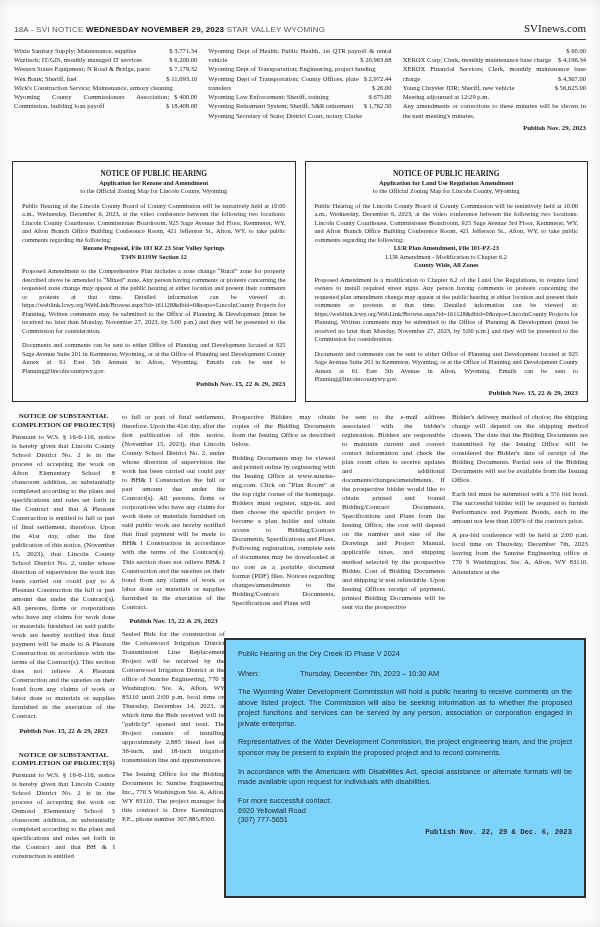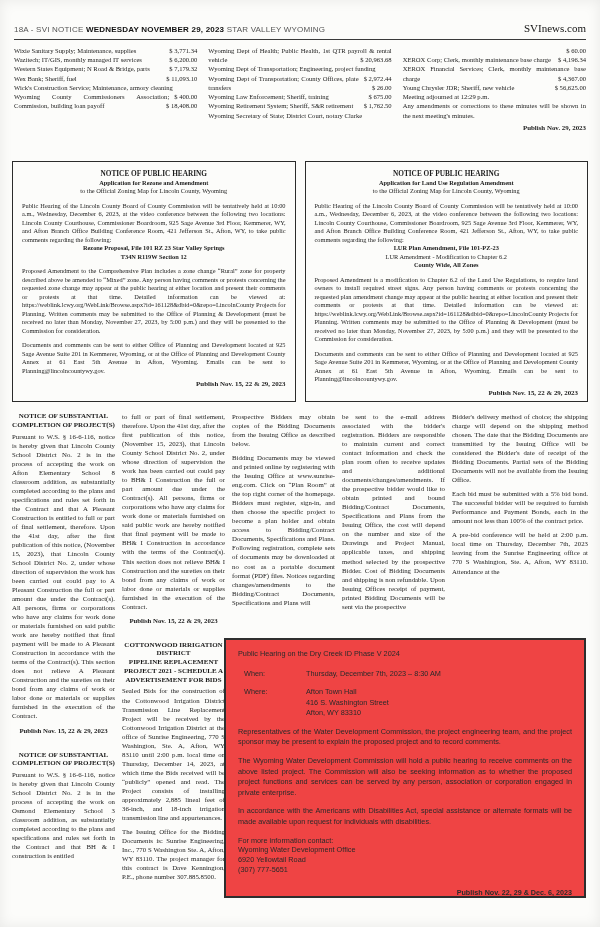--- a/index.html
+++ b/index.html
@@ -38,31 +38,31 @@
   .l-col{flex:1;min-width:0;text-align:justify;}
   .l-col.c5{flex:1.32;}
   .l-head{font-weight:bold;text-align:center;font-size:7px;line-height:1.25;margin:0 0 2px;}
   .l-head.gap{margin-top:16px;}
   .l-head-line{display:block;}
   .l-para{margin:0 0 5px;}
   .l-publish{font-weight:bold;text-align:center;font-size:6.8px;margin:2px 0 4px;}
 
   
   .hearing-box{position:absolute;left:212px;top:226px;width:362px;height:260px;
-               border:2px solid #2e2e2e;background:#ef4444;padding:9px 12px 6px;
+               border:2px solid #2e2e2e;background:#7dd3fc;padding:9px 12px 6px;
                font-family:"Liberation Sans",sans-serif;font-size:7.3px;line-height:1.45;
                color:#2a2a2a;text-align:left;box-sizing:border-box;}
   .hb-title{margin-bottom:9px;}
-  .hb-row{display:flex;margin-bottom:8px;margin-left:6px;}
+  .hb-row{display:flex;margin-bottom:8px;}
   .hb-label{width:62px;flex-shrink:0;}
   .hb-lines span{display:block;}
   .hb-para{text-align:justify;margin:0 0 8px;}
   .hb-contact span{display:block;line-height:1.35;}
-  .hb-publish{font-family:Liberation Sans, sans-serif;font-weight:bold;font-size:7.2px;
-              text-align:right;margin-top:13px;}
+  .hb-publish{font-family:Liberation Mono, monospace;font-weight:bold;font-size:7.2px;
+              text-align:right;margin-top:2px;}
 </style>
 </head>
 <body>
 
 <div class="page">
 
   <header class="masthead">
     <div class="mast-left">
       <span>18A - SVI NOTICE</span>
       <b>WEDNESDAY NOVEMBER 29, 2023</b>
@@ -137,27 +137,20 @@
       <div class="l-head">NOTICE OF SUBSTANTIAL COMPLETION OF PROJECT(S)</div>
       <p class="l-para">Pursuant to W.S. § 16-6-116, notice is hereby given that Lincoln County School District No. 2 is in the process of accepting the work on Afton Elementary School 8 classroom addition, as substantially completed according to the plans and specifications and rules set forth in the Contract and that A Pleasant Construction is entitled to full or part of final settlement, therefore. Upon the 41st day, after the first publication of this notice, (November 15, 2023), that Lincoln County School District No. 2, under whose direction of supervision the work has been carried out could pay to A Pleasant Construction the full or part amount due under the Contract(s). All persons, firms or corporations who have any claims for work done or materials furnished on said public work are hereby notified that final payment will be made to A Pleasant Construction in accordance with the terms of the Contract(s). This section does not relieve A Pleasant Construction and the sureties on their bond from any claims of work or labor done or materials or supplies furnished in the execution of the Contract.</p>
       <div class="l-publish">Publish Nov. 15, 22 &amp; 29, 2023</div>
       <div class="l-head gap">NOTICE OF SUBSTANTIAL COMPLETION OF PROJECT(S)</div>
       <p class="l-para">Pursuant to W.S. § 16-6-116, notice is hereby given that Lincoln County School District No. 2 is in the process of accepting the work on Osmond Elementary School 3 classroom addition, as substantially completed according to the plans and specifications and rules set forth in the Contract and that BH &amp; I construction is entitled</p>
     </div>
 
     <div class="l-col c2">
       <p class="l-para">to full or part of final settlement, therefore. Upon the 41st day, after the first publication of this notice, (November 15, 2023), that Lincoln County School District No. 2, under whose direction of supervision the work has been carried out could pay to BH&amp; I Construction the full or part amount due under the Contract(s). All persons, firms or corporations who have any claims for work done or materials furnished on said public work are hereby notified that final payment will be made to BH&amp; I Construction in accordance with the terms of the Contract(s). This section does not relieve BH&amp; I Construction and the sureties on their bond from any claims of work or labor done or materials or supplies furnished in the execution of the Contract.</p>
       <div class="l-publish">Publish Nov. 15, 22 &amp; 29, 2023</div>
-      <div class="l-head gap">
-          <span class="l-head-line">COTTONWOOD IRRIGATION</span>
-          <span class="l-head-line">DISTRICT</span>
-          <span class="l-head-line">PIPELINE REPLACEMENT</span>
-          <span class="l-head-line">PROJECT 2021 - SCHEDULE A</span>
-          <span class="l-head-line">ADVERTISEMENT FOR BIDS</span>
-        </div>
       <p class="l-para">Sealed Bids for the construction of the Cottonwood Irrigation District Transmission Line Replacement Project will be received by the Cottonwood Irrigation District at the office of Sunrise Engineering, 770 S Washington, Ste. A, Afton, WY 83110 until 2:00 p.m. local time on Thursday, December 14, 2023, at which time the Bids received will be “publicly” opened and read. The Project consists of installing approximately 2,885 lineal feet of 36-inch, and 18-inch irrigation transmission line and appurtenances.</p>
       <p class="l-para">The Issuing Office for the Bidding Documents is: Sunrise Engineering, Inc., 770 S Washington Ste. A, Afton, WY 83110. The project manager for this contract is Dave Kennington, P.E., phone number 307.885.8500.</p>
     </div>
 
     <div class="l-col c3">
         <p class="l-para">Prospective Bidders may obtain copies of the Bidding Documents from the Issuing Office as described below.</p>
         <p class="l-para">Bidding Documents may be viewed and printed online by registering with the Issuing Office at www.sunrise-eng.com. Click on “Plan Room” at the top right corner of the homepage. Bidders must register, sign-in, and then choose the specific project to become a plan holder and obtain access to Bidding/Contract Documents, Specifications and Plans. Following registration, complete sets of documents may be downloaded at no cost as a portable document format (PDF) files. Notices regarding changes/amendments to the Bidding/Contract Documents, Specifications and Plans will</p>
       </div>
 
     <div class="l-col c4">
@@ -167,38 +160,29 @@
     <div class="l-col c5">
         <p class="l-para">Bidder's delivery method of choice; the shipping charge will depend on the shipping method chosen. The date that the Bidding Documents are transmitted by the Issuing Office will be considered the Bidder's date of receipt of the Bidding Documents. Partial sets of the Bidding Documents will not be available from the Issuing Office.</p>
         <p class="l-para">Each bid must be submitted with a 5% bid bond. The successful bidder will be required to furnish Performance and Payment Bonds, each in the amount not less than 100% of the contract price.</p>
         <p class="l-para">A pre-bid conference will be held at 2:00 p.m. local time on Thursday, December 7th, 2023 leaving from the Sunrise Engineering office at 770 S Washington, Ste. A, Afton, WY 83110. Attendance at the</p>
       </div>
 
     <div class="hearing-box">
       <div class="hb-title">Public Hearing on the Dry Creek ID Phase V 2024</div>
       <div class="hb-row">
         <span class="hb-label">When:</span>
-        <span>Thursday, December 7th, 2023 – 8:30 AM</span>
-      </div>
-      <div class="hb-row">
-        <span class="hb-label">Where:</span>
-        <span class="hb-lines">
-            <span>Afton Town Hall</span>
-            <span>416 S. Washington Street</span>
-            <span>Afton, WY 83310</span>
-          </span>
+        <span>Thursday, December 7th, 2023 – 10:30 AM</span>
       </div>
       <div>
+          <p class="hb-para">The Wyoming Water Development Commission will hold a public hearing to receive comments on the above listed project. The Commission will also be seeking information as to whether the proposed project functions and services can be served by any person, association or corporation engaged in private enterprise.</p>
           <p class="hb-para">Representatives of the Water Development Commission, the project engineering team, and the project sponsor may be present to explain the proposed project and to record comments.</p>
-          <p class="hb-para">The Wyoming Water Development Commission will hold a public hearing to receive comments on the above listed project. The Commission will also be seeking information as to whether the proposed project functions and services can be served by any person, association or corporation engaged in private enterprise.</p>
           <p class="hb-para">In accordance with the Americans with Disabilities Act, special assistance or alternate formats will be made available upon request for individuals with disabilities.</p>
         </div>
       <div class="hb-contact">
-          <span>For more information contact:</span>
-          <span>Wyoming Water Development Office</span>
+          <span>For more successful contact:</span>
           <span>6920 Yellowtail Road</span>
           <span>(307) 777-5651</span>
         </div>
       <div class="hb-publish">Publish Nov. 22, 29 &amp; Dec. 6, 2023</div>
     </div>
 
   </section>
 </div>
 
 </body></html>

